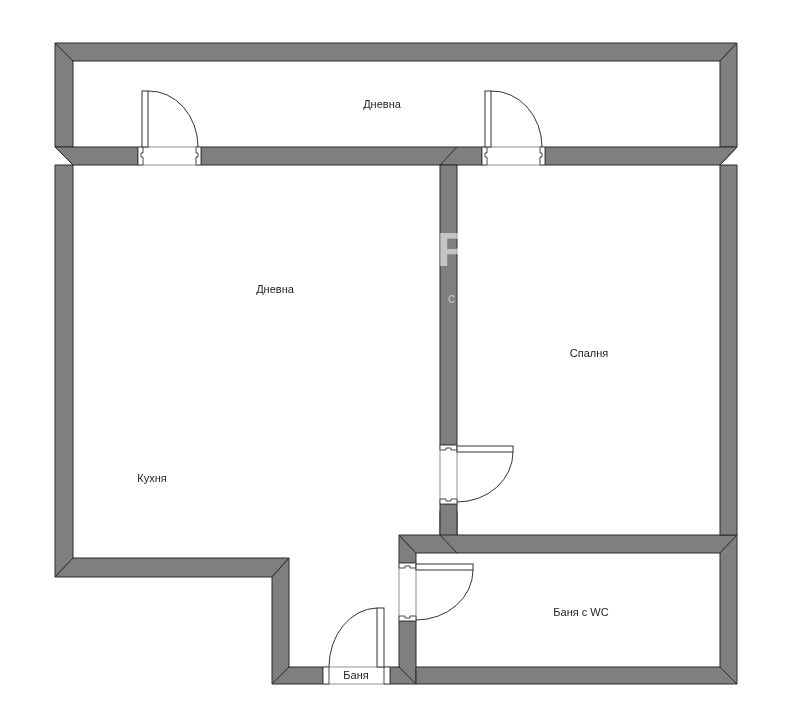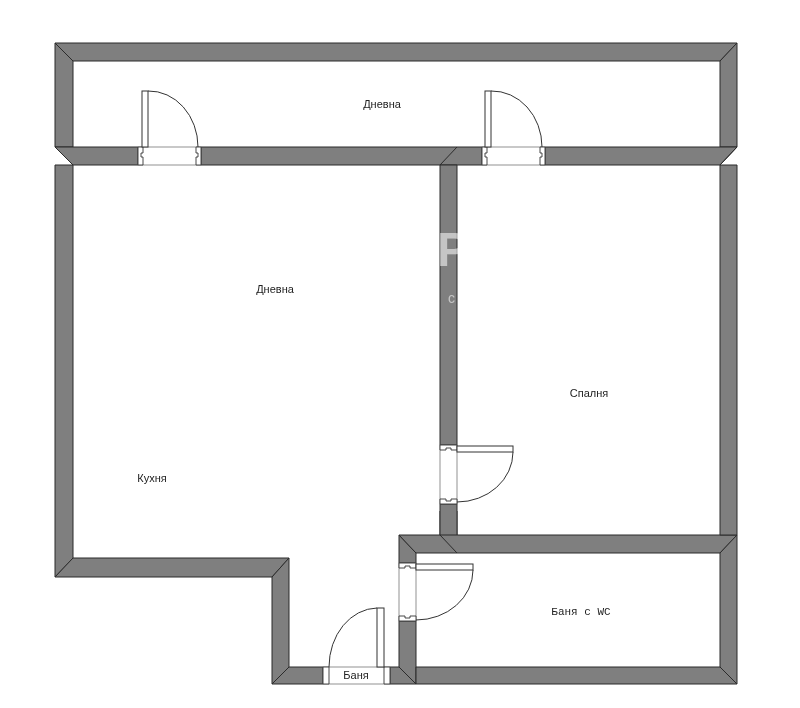--- a/index.html
+++ b/index.html
@@ -123,16 +123,16 @@
     <rect class="door-leaf" x="377" y="608" width="7" height="59"></rect>
     <path class="swing" d="M377,608 A49,59 0 0 0 329,667"></path>
   </g>
 </svg>
 
 <div class="watermark" style="left:437px; top:222px; font-size:48px;">P</div>
 <div class="watermark" style="left:448px; top:290px; font-size:14px; font-weight:normal;">c</div>
 
 <div class="room-label" style="left:382px; top:104px;">Дневна</div>
 <div class="room-label" style="left:275px; top:289px;">Дневна</div>
-<div class="room-label" style="left:589px; top:353px;margin-top:40px;">Спалня</div>
+<div class="room-label" style="left:589px; top:353px;">Спалня</div>
 <div class="room-label" style="left:152px; top:478px;">Кухня</div>
-<div class="room-label" style="left:581px; top:612px;font-family:Liberation Mono, monospace;">Баня с WC</div>
+<div class="room-label" style="left:581px; top:612px;">Баня с WC</div>
 <div class="room-label" style="left:356px; top:675px;">Баня</div>
 
 </body></html>

